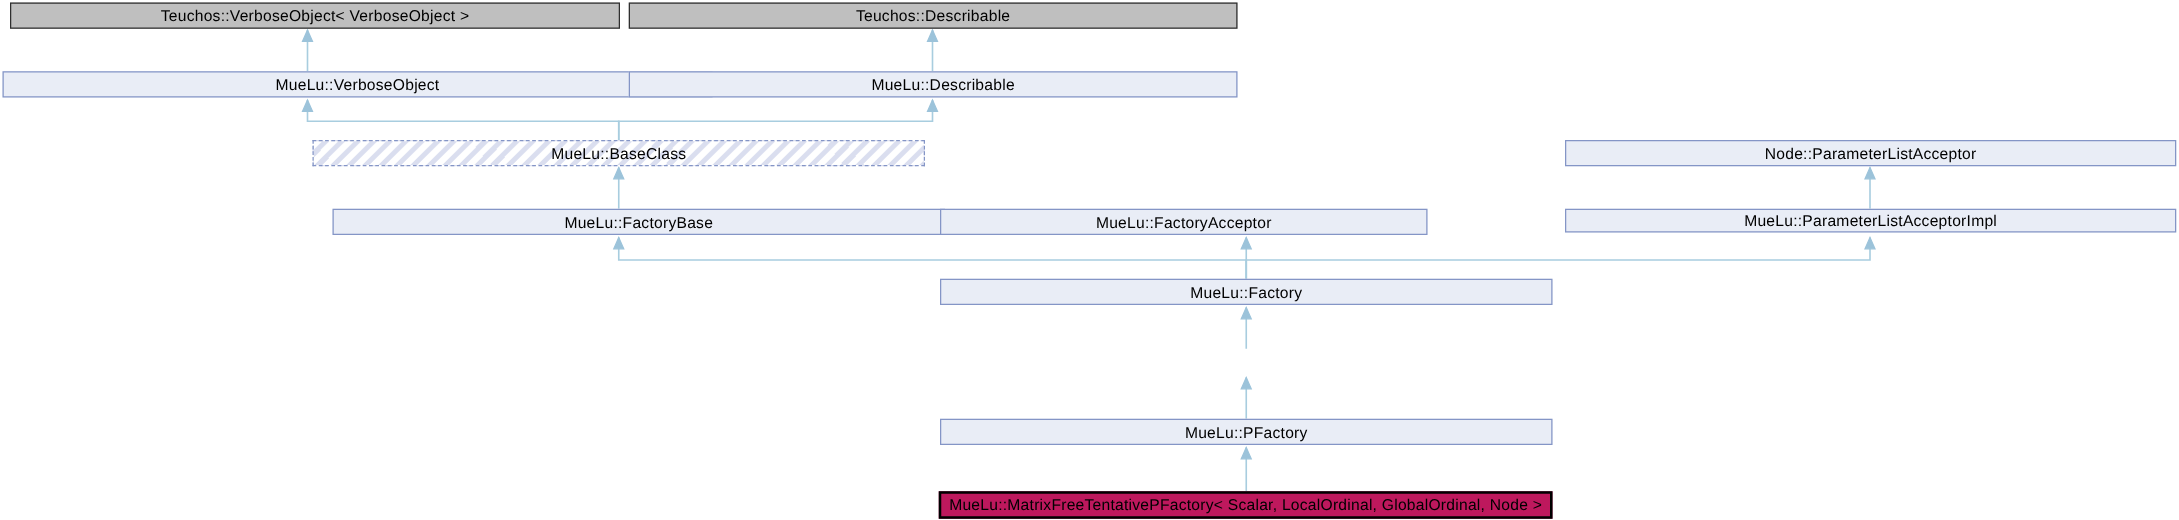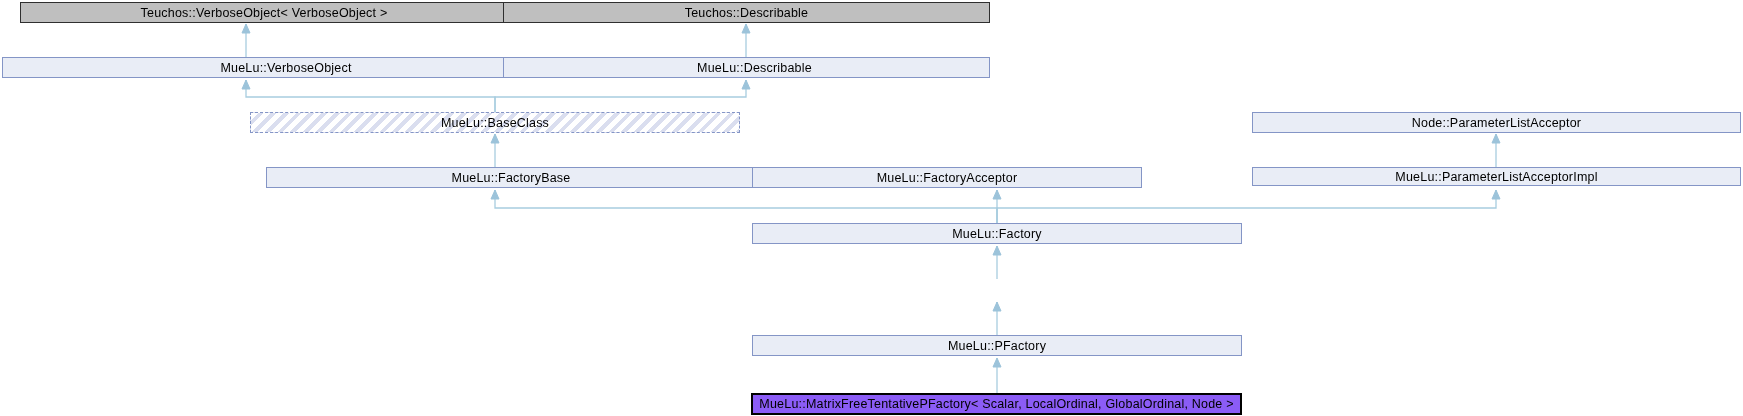--- a/index.html
+++ b/index.html
@@ -35,21 +35,21 @@
   }
   .node.normal{
     background:#e9edf6;
     border:1px solid #8495c6;
   }
   .node.virtual{
     border:1px dashed #8495c6;
     background:repeating-linear-gradient(135deg,#ffffff 0px,#ffffff 5px,#dadeef 5px,#dadeef 9px);
   }
   .node.current{
-    background:#8b5cf6;
+    background:#be185d;
     border:2px solid #000000;
     cursor:default;
   }
 </style>
 </head>
 <body>
 
 <div id="diagram" style="background: rgb(255, 255, 255);">
   <svg id="edge-layer" xmlns="http://www.w3.org/2000/svg" viewBox="0 0 1743 416">
       <polyline points="246,57 246,24" fill="none" stroke="#a8cddf" stroke-width="1.3"></polyline>
@@ -71,21 +71,21 @@
       <polyline points="997,223 997,208 1496,208 1496,190" fill="none" stroke="#a8cddf" stroke-width="1.3"></polyline>
       <polygon points="1496,190 1492,199 1500,199" fill="#9cc3da" stroke="#9cc3da" stroke-width="1"></polygon>
       <polyline points="997,279 997,246" fill="none" stroke="#a8cddf" stroke-width="1.3"></polyline>
       <polygon points="997,246 993,255 1001,255" fill="#9cc3da" stroke="#9cc3da" stroke-width="1"></polygon>
       <polyline points="997,335 997,302" fill="none" stroke="#a8cddf" stroke-width="1.3"></polyline>
       <polygon points="997,302 993,311 1001,311" fill="#9cc3da" stroke="#9cc3da" stroke-width="1"></polygon>
       <polyline points="997,393 997,358" fill="none" stroke="#a8cddf" stroke-width="1.3"></polyline>
       <polygon points="997,358 993,367 1001,367" fill="#9cc3da" stroke="#9cc3da" stroke-width="1"></polygon>
     </svg>
 
-<div class="node external" style="left: 20px; top: 2px; width: 488px; height: 21px;">Teuchos::VerboseObject&lt; VerboseObject &gt;</div>
+<div class="node external" style="left: 8px; top: 2px; width: 488px; height: 21px;">Teuchos::VerboseObject&lt; VerboseObject &gt;</div>
     <div class="node external" style="left: 503px; top: 2px; width: 487px; height: 21px;">Teuchos::Describable</div>
     <div class="node normal" style="left: 2px; top: 57px; width: 568px; height: 21px;">MueLu::VerboseObject</div>
     <div class="node normal" style="left: 503px; top: 57px; width: 487px; height: 21px; padding-left: 16px;">MueLu::Describable</div>
     <div class="node virtual" style="left: 250px; top: 112px; width: 490px; height: 21px;">MueLu::BaseClass</div>
     <div class="node normal" style="left: 1252px; top: 112px; width: 489px; height: 21px;">Node::ParameterListAcceptor</div>
     <div class="node normal" style="left: 266px; top: 167px; width: 490px; height: 21px;">MueLu::FactoryBase</div>
     <div class="node normal" style="left: 752px; top: 167px; width: 390px; height: 21px;">MueLu::FactoryAcceptor</div>
     <div class="node normal" style="left: 1252px; top: 167px; width: 489px; height: 19px;">MueLu::ParameterListAcceptorImpl</div>
     <div class="node normal" style="left: 752px; top: 223px; width: 490px; height: 21px;">MueLu::Factory</div>
     <div class="node normal" style="left: 752px; top: 335px; width: 490px; height: 21px;">MueLu::PFactory</div>

